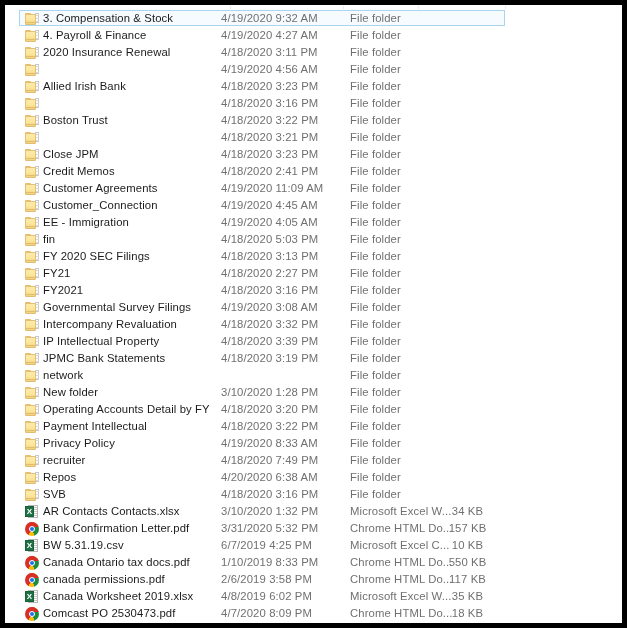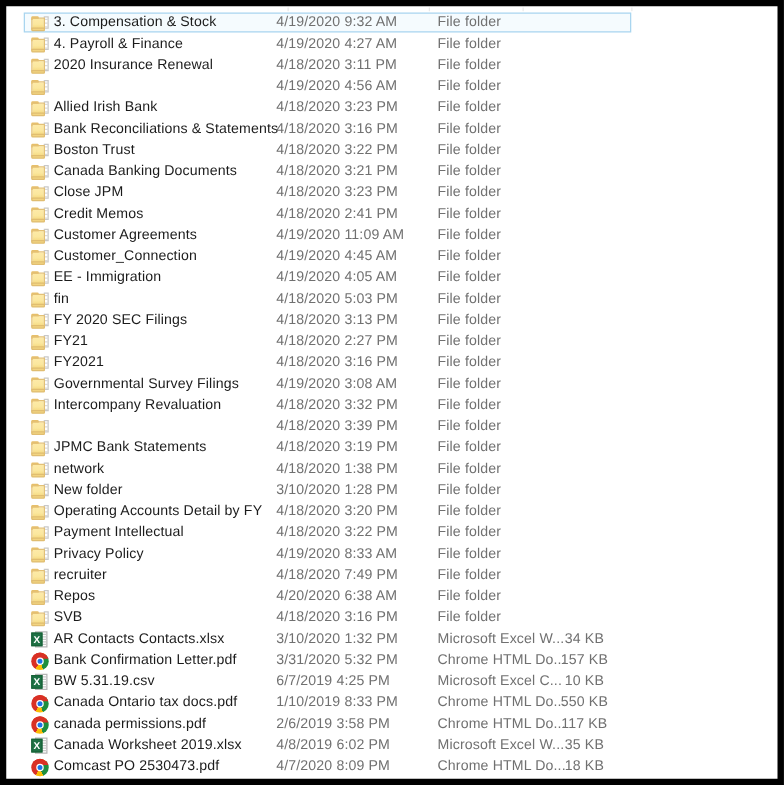--- a/index.html
+++ b/index.html
@@ -264,21 +264,20 @@
       </div>
       <div class="row">
         <span class="cell c-icon">
           <span class="ico folder-ico">
             <span class="pages"></span>
             <span class="tab"></span>
             <span class="body"></span>
             <span class="lip"></span>
           </span>
         </span>
-        <span class="cell c-name">Bank Reconciliations &amp; Statements</span>
         <span class="cell c-date">4/18/2020 3:16 PM</span>
         <span class="cell c-type">File folder</span>
         <span class="cell c-size"></span>
       </div>
       <div class="row">
         <span class="cell c-icon">
           <span class="ico folder-ico">
             <span class="pages"></span>
             <span class="tab"></span>
             <span class="body"></span>
@@ -292,21 +291,20 @@
       </div>
       <div class="row">
         <span class="cell c-icon">
           <span class="ico folder-ico">
             <span class="pages"></span>
             <span class="tab"></span>
             <span class="body"></span>
             <span class="lip"></span>
           </span>
         </span>
-        <span class="cell c-name">Canada Banking Documents</span>
         <span class="cell c-date">4/18/2020 3:21 PM</span>
         <span class="cell c-type">File folder</span>
         <span class="cell c-size"></span>
       </div>
       <div class="row">
         <span class="cell c-icon">
           <span class="ico folder-ico">
             <span class="pages"></span>
             <span class="tab"></span>
             <span class="body"></span>
@@ -460,20 +458,21 @@
       </div>
       <div class="row">
         <span class="cell c-icon">
           <span class="ico folder-ico">
             <span class="pages"></span>
             <span class="tab"></span>
             <span class="body"></span>
             <span class="lip"></span>
           </span>
         </span>
+        <span class="cell c-name">IP Intellectual Property</span>
         <span class="cell c-date">4/18/2020 3:39 PM</span>
         <span class="cell c-type">File folder</span>
         <span class="cell c-size"></span>
       </div>
       <div class="row">
         <span class="cell c-icon">
           <span class="ico folder-ico">
             <span class="pages"></span>
             <span class="tab"></span>
             <span class="body"></span>
@@ -488,21 +487,20 @@
       <div class="row">
         <span class="cell c-icon">
           <span class="ico folder-ico">
             <span class="pages"></span>
             <span class="tab"></span>
             <span class="body"></span>
             <span class="lip"></span>
           </span>
         </span>
         <span class="cell c-name">network</span>
-        <span class="cell c-date">4/18/2020 1:38 PM</span>
         <span class="cell c-type">File folder</span>
         <span class="cell c-size"></span>
       </div>
       <div class="row">
         <span class="cell c-icon">
           <span class="ico folder-ico">
             <span class="pages"></span>
             <span class="tab"></span>
             <span class="body"></span>
             <span class="lip"></span>

